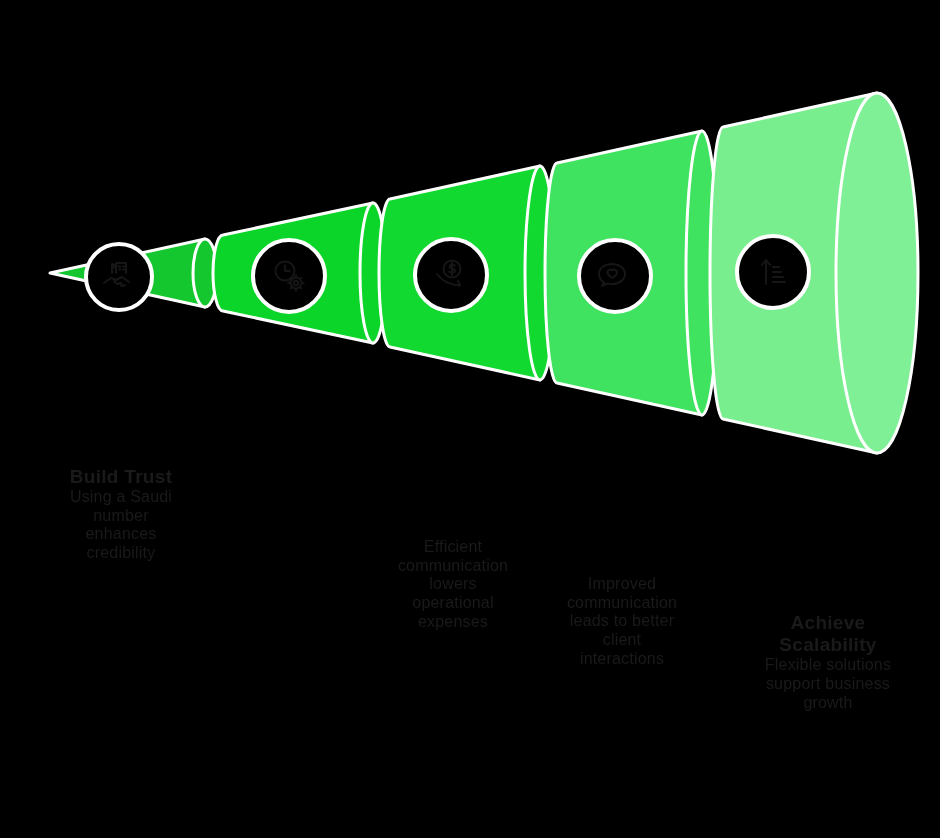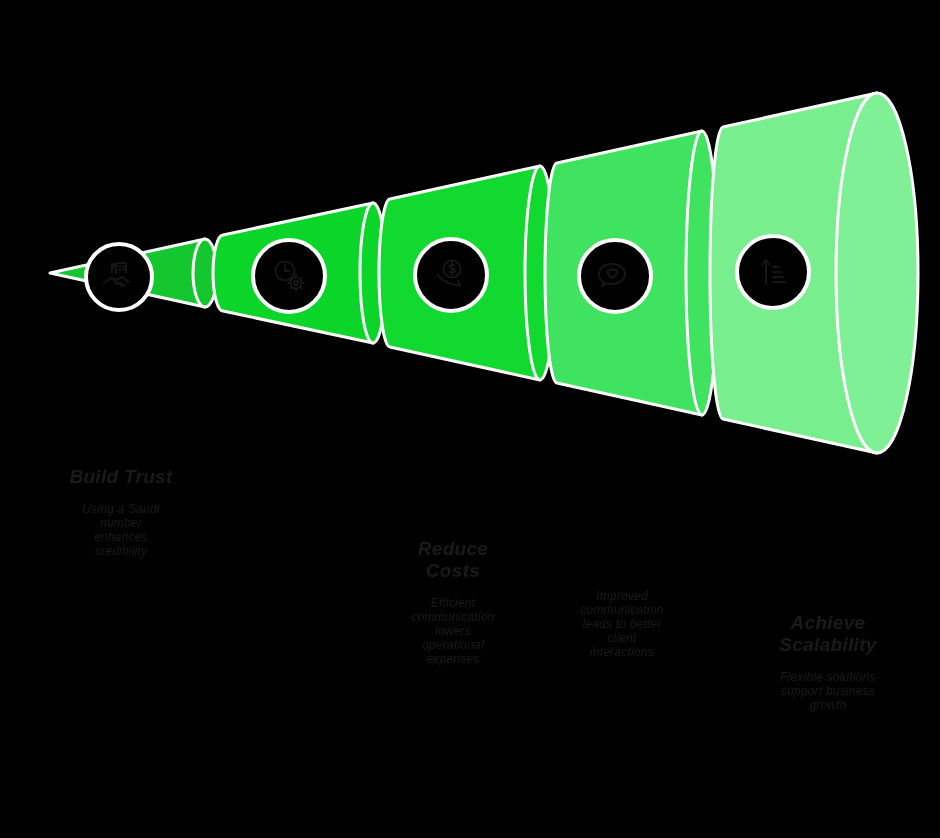--- a/index.html
+++ b/index.html
@@ -4,42 +4,40 @@
 <style>
   html, body { margin: 0; padding: 0; }
   body { background: #000; }
   .canvas {
     position: relative;
     width: 940px;
     height: 838px;
     background: #000;
     overflow: hidden;
     font-family: "Liberation Sans", sans-serif;
-    font-style: italic;
   }
   .funnel-svg {
     position: absolute;
     left: 0; top: 0;
   }
   .stage-label {
     position: absolute;
     width: 200px;
     text-align: center;
     color: #1a1a1a;
   }
   .stage-title {
     font-size: 19px;
     font-weight: 700;
     line-height: 1.16;
     letter-spacing: 0.3px;
     white-space: pre-line;
   }
   .stage-desc {
-    margin-top: 14px;
-    font-size: 12px;
+    font-size: 16px;
     font-weight: 400;
     line-height: 1.17;
     letter-spacing: 0.2px;
     white-space: pre-line;
   }
   .label-1 { left: 21px;  top: 466px; }
   .label-2 { left: 187px; top: 503px; }
   .label-3 { left: 353px; top: 538px; }
   .label-4 { left: 522px; top: 575px; }
   .label-5 { left: 728px; top: 612px; }
@@ -119,22 +117,20 @@
     <div class="stage-desc">Using a Saudi
 number
 enhances
 credibility</div>
   </div>
 
   <div class="stage-label label-2">
   </div>
 
   <div class="stage-label label-3">
-    <div class="stage-title">Reduce
-Costs</div>
     <div class="stage-desc">Efficient
 communication
 lowers
 operational
 expenses</div>
   </div>
 
   <div class="stage-label label-4">
     <div class="stage-desc">Improved
 communication

